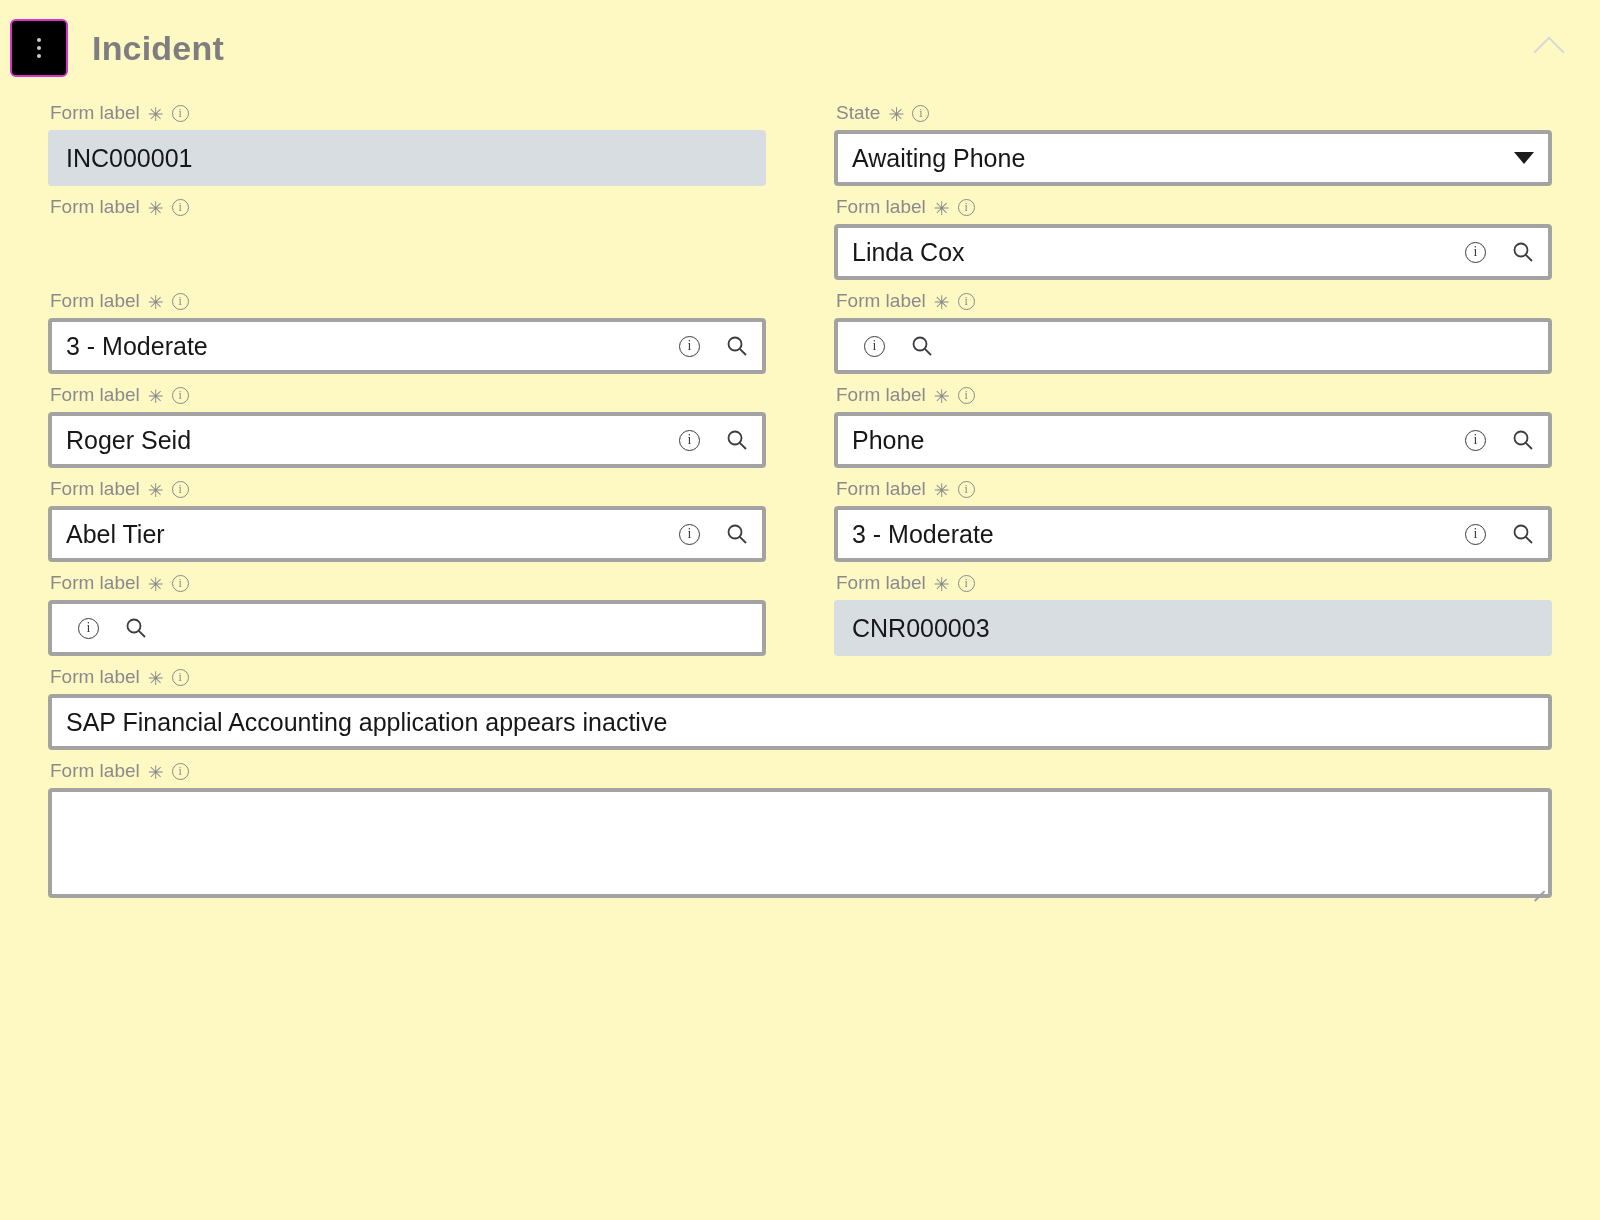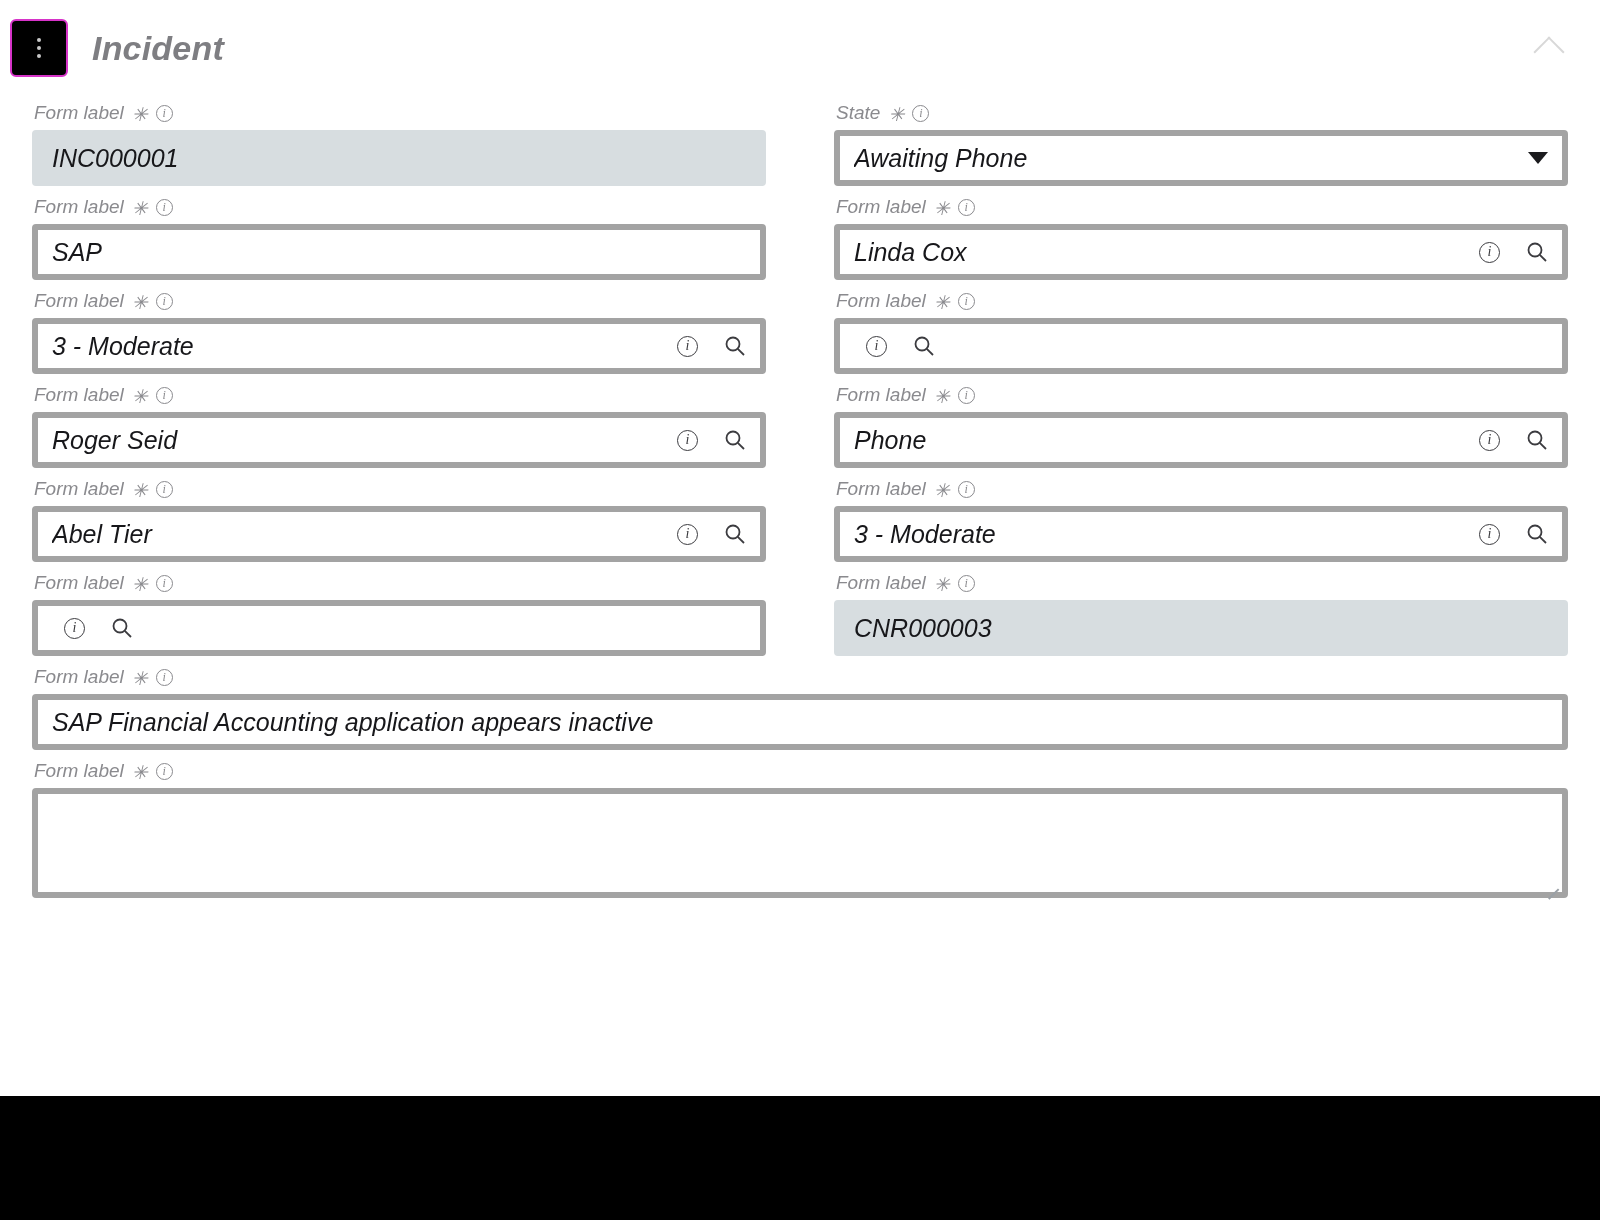--- a/index.html
+++ b/index.html
@@ -8,25 +8,24 @@
     padding: 0;
     background: #000000;
     width: 1600px;
     height: 1220px;
     font-family: "Liberation Sans", sans-serif;
     overflow: hidden;
   }
 
   .form-container {
     width: 1600px;
-    height: 1096px;
-    background: #ffffff;
+    height: 1220px;
+    background: #fef9c3;
     padding: 0;
     position: relative;
-    font-style: italic;
   }
 
   
   .header {
     display: flex;
     align-items: center;
     height: 96px;
     padding: 0 28px 0 10px;
     position: relative;
   }
@@ -79,21 +78,21 @@
     border-top: 2.5px solid #d8d8d8;
     transform: rotate(45deg);
     margin-top: 8px;
   }
 
   
   .grid {
     display: grid;
     grid-template-columns: 1fr 1fr;
     column-gap: 68px;
-    padding: 0 32px;
+    padding: 0 48px;
   }
   .field {
     margin-bottom: 4px;
   }
   .field.full {
     grid-column: 1 / -1;
   }
 
   .field-label {
     display: flex;
@@ -123,21 +122,21 @@
     line-height: 14px;
     text-align: center;
     font-family: "Liberation Serif", serif;
     flex: 0 0 auto;
   }
 
   .control {
     position: relative;
     height: 56px;
     background: #ffffff;
-    border: 6px solid #a3a3a3;
+    border: 4px solid #a3a3a3;
     border-radius: 4px;
     display: flex;
     align-items: center;
     padding: 0 14px;
   }
   .control.readonly {
     background: #d7dde0;
     border-color: #d7dde0;
   }
   .control.textarea {
@@ -256,23 +255,20 @@
         <span class="caret-down"></span>
       </div>
     </div>
 
     <div class="field">
       <div class="field-label">
         <span class="label-text">Form label</span>
         <span class="req-star">✳</span>
         <span class="info-icon">i</span>
       </div>
-      <div class="control">
-        <span class="control-value">SAP</span>
-      </div>
     </div>
 
     <div class="field">
       <div class="field-label">
         <span class="label-text">Form label</span>
         <span class="req-star">✳</span>
         <span class="info-icon">i</span>
       </div>
       <div class="control">
         <span class="control-value">Linda Cox</span>

